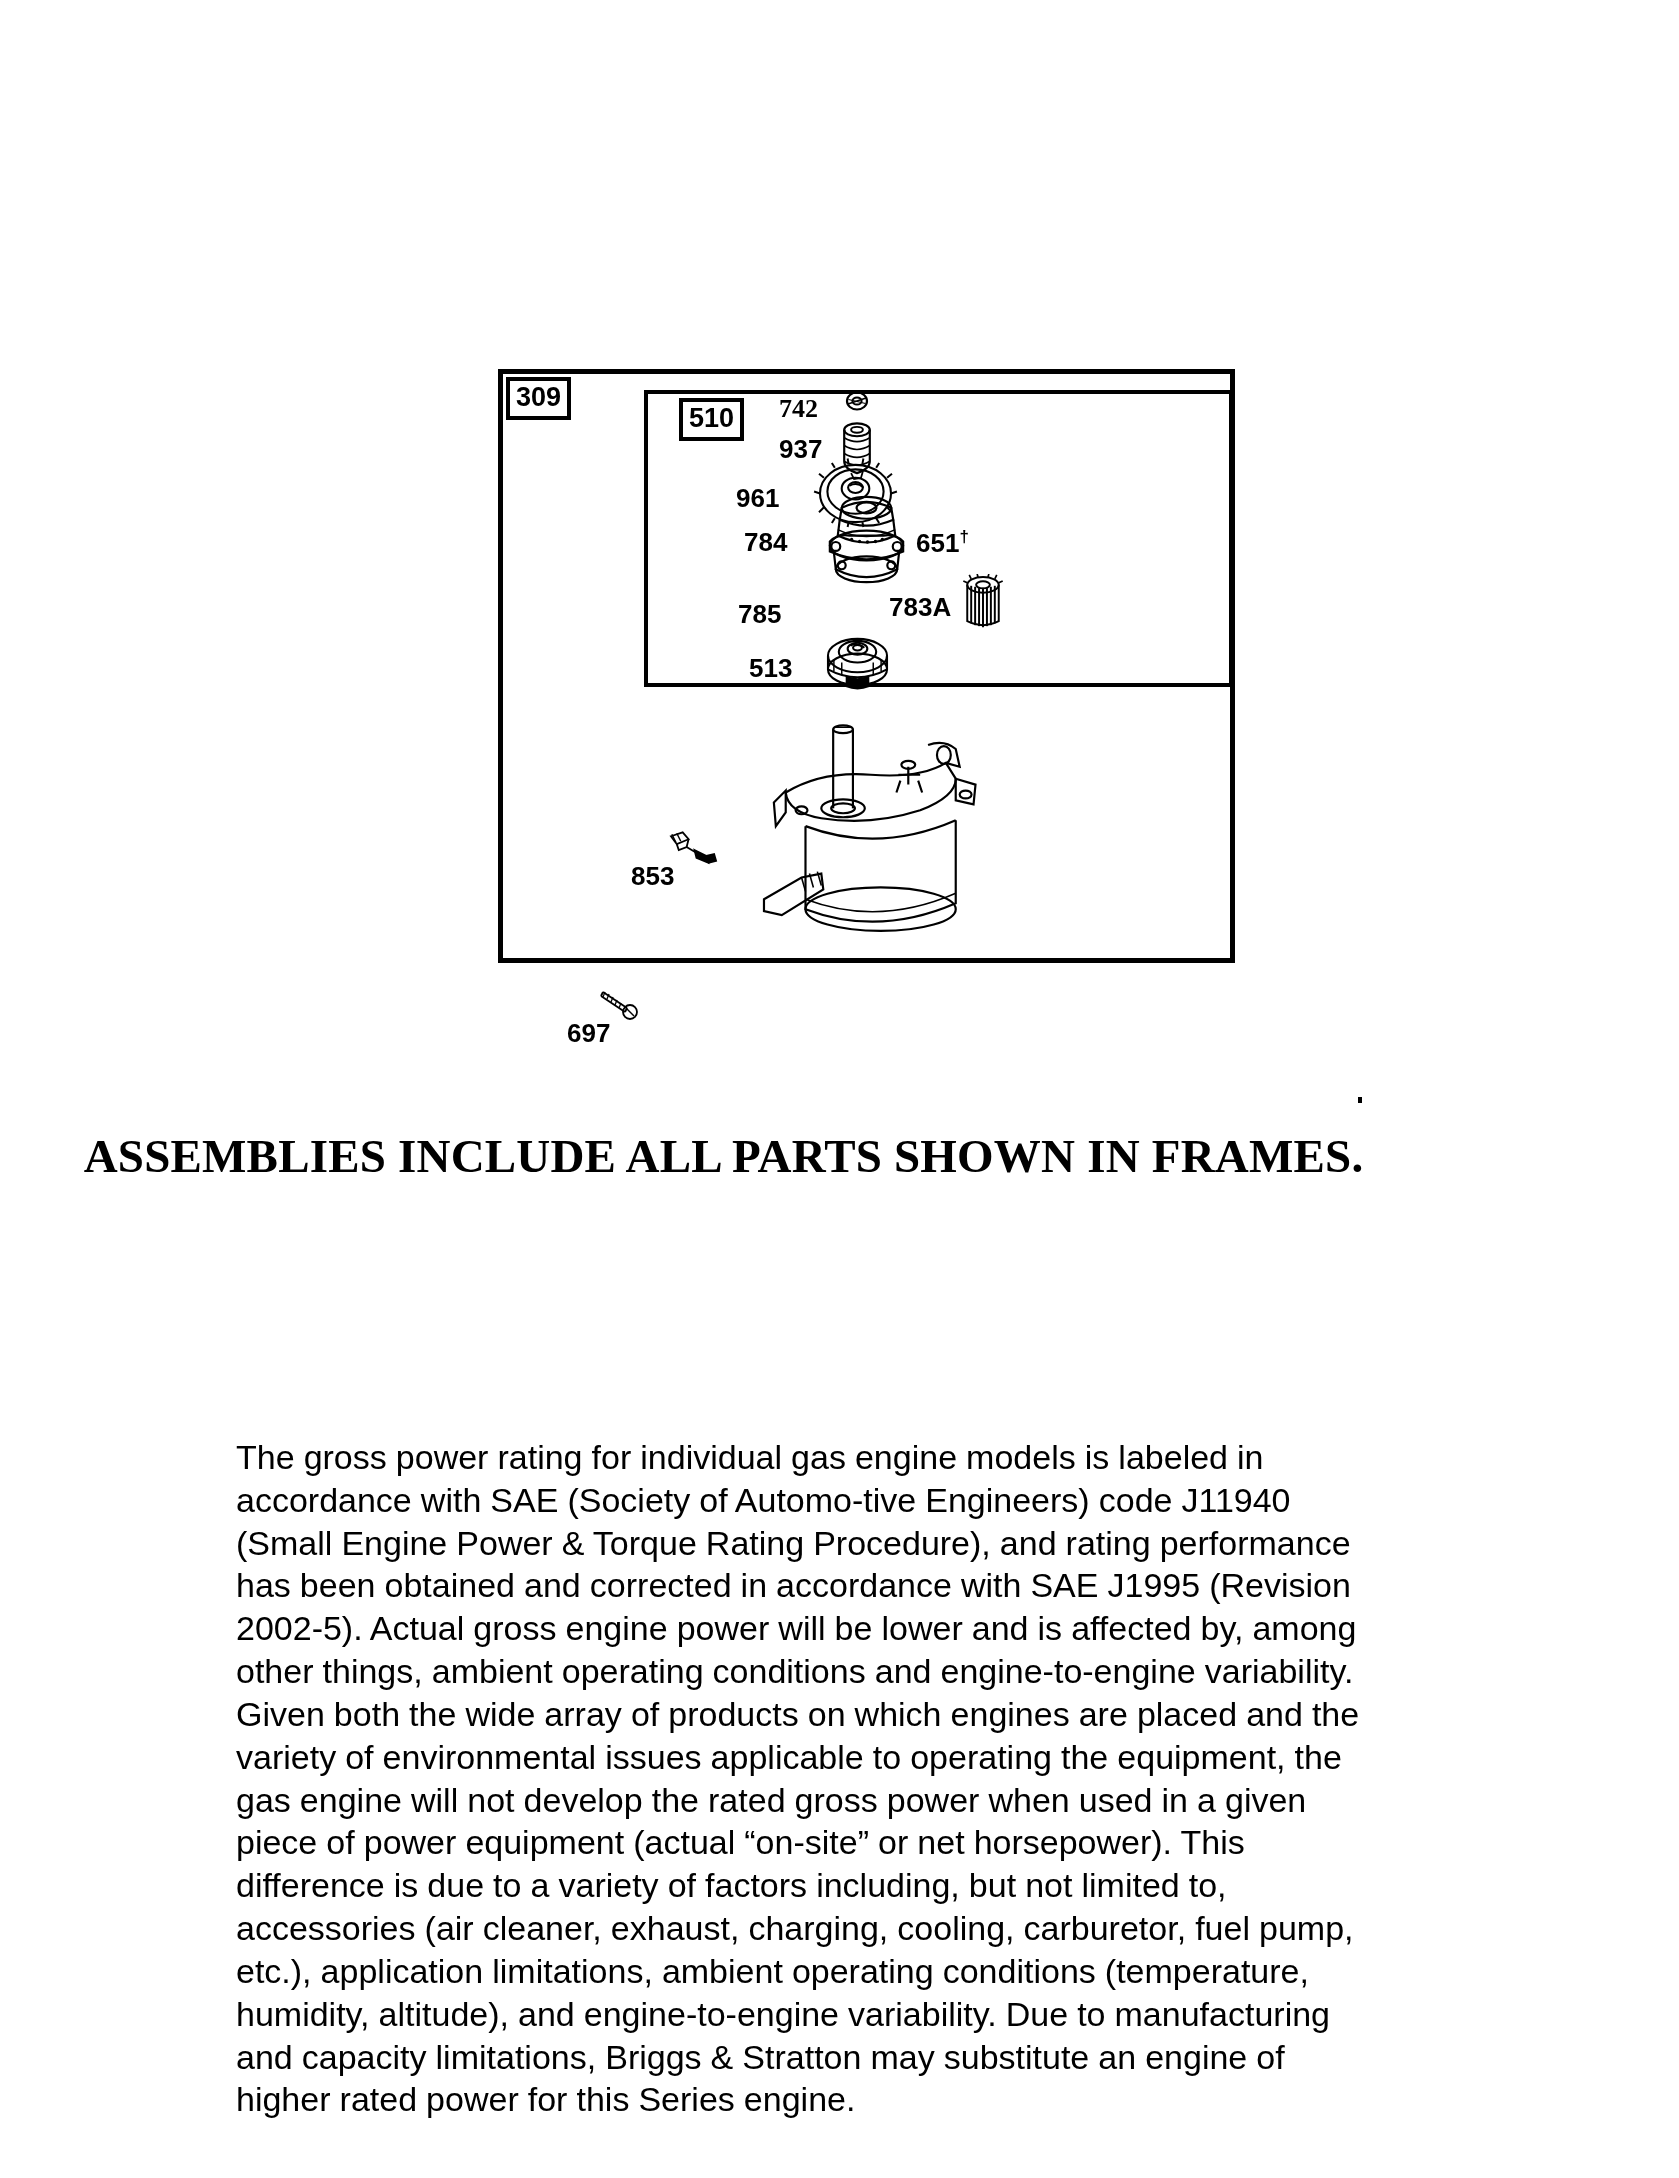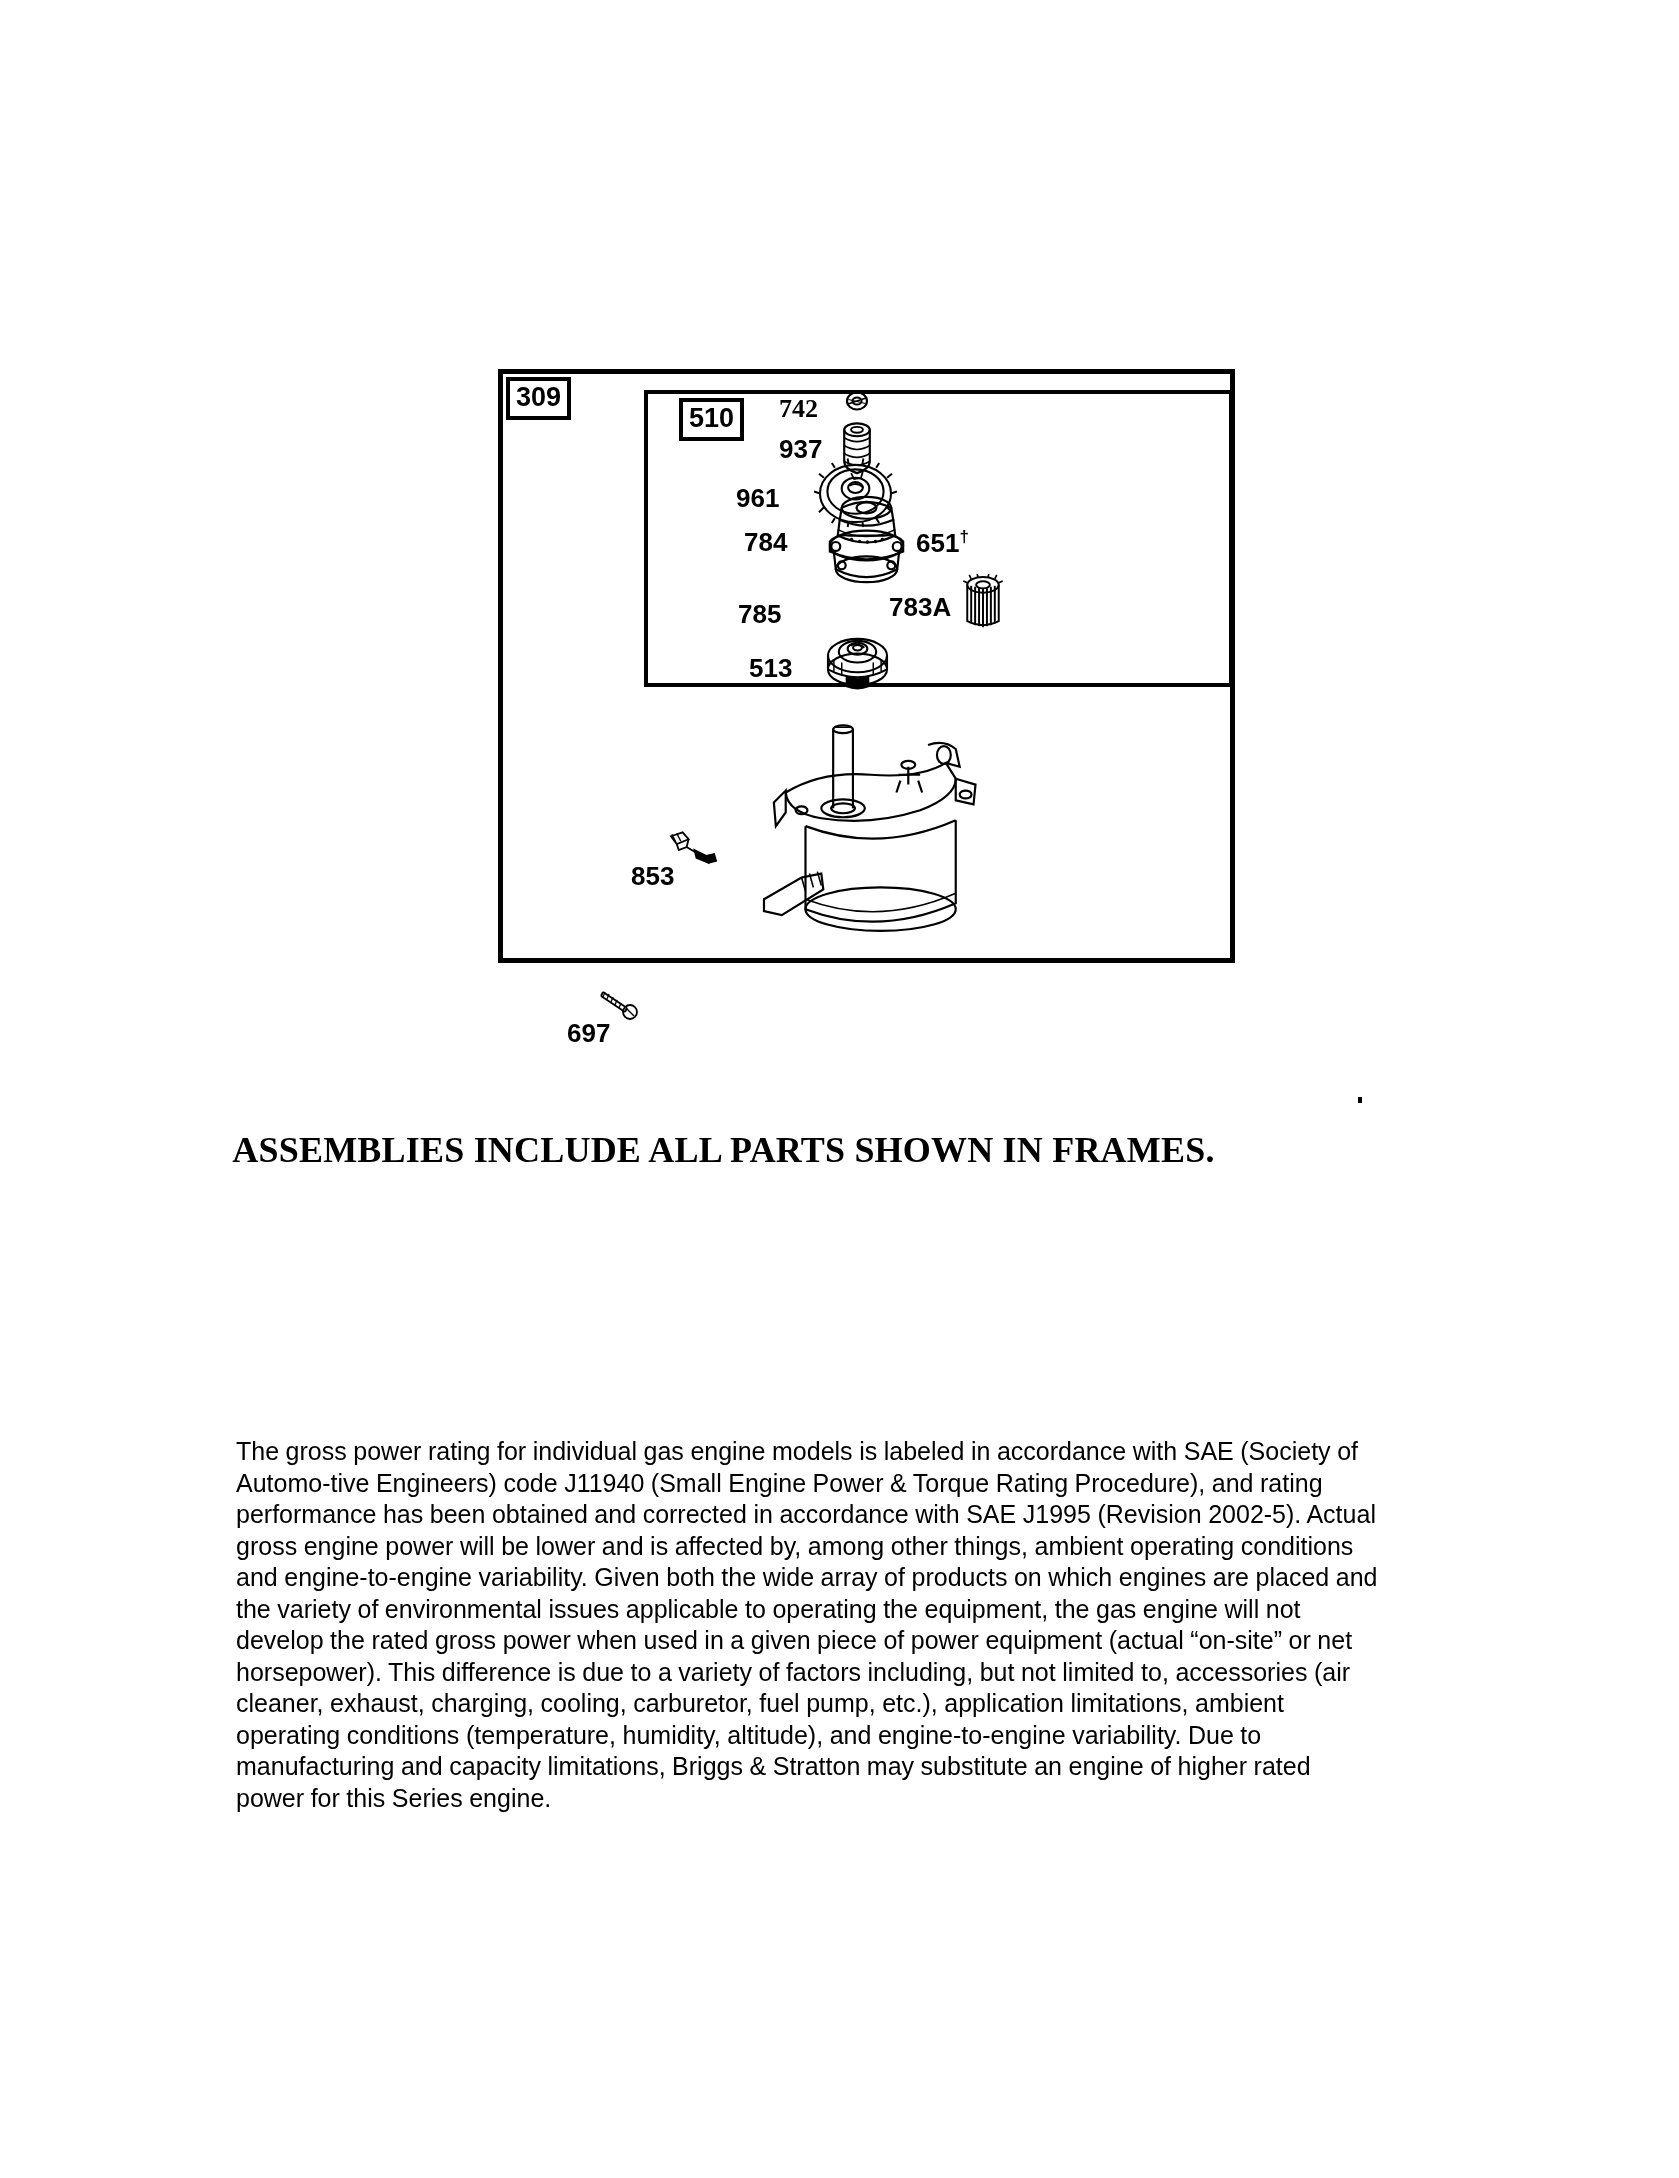--- a/index.html
+++ b/index.html
@@ -89,21 +89,21 @@
 
   
   #assemblies-headline {
     position: absolute;
     left: 0;
     top: 1129px;
     width: 1447px;
     text-align: center;
     font-family: "Liberation Serif", serif;
     font-weight: bold;
-    font-size: 36px;
+    font-size: 47px;
     letter-spacing: 0.2px;
   }
 
   
   .speck {
     position: absolute;
     left: 1358px;
     top: 1097px;
     width: 4px;
     height: 6px;
@@ -117,21 +117,21 @@
     top: 1436px;
     width: 1148px;
   }
   #power-rating-title {
     font-weight: bold;
     font-size: 25px;
     margin: 0 0 18px 0;
     line-height: 1.1;
   }
   #power-rating-body {
-    font-size: 25px;
+    font-size: 34px;
     line-height: 1.26;
     margin: 0;
     text-align: left;
     word-spacing: -0.4px;
   }
 </style>
 </head>
 <body>
 
 <div id="diagram-area">

